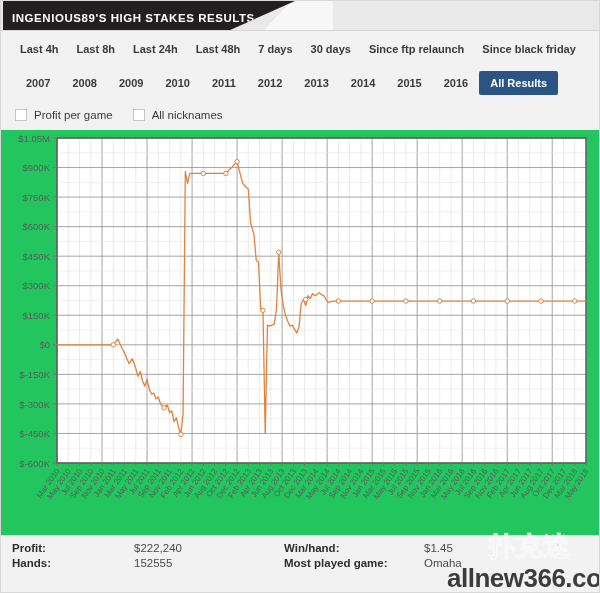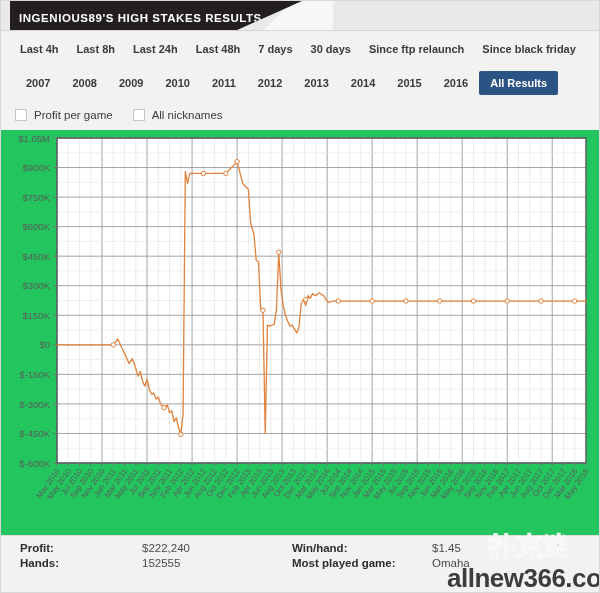--- a/index.html
+++ b/index.html
@@ -20,21 +20,21 @@
 
   
   .header-wrap {
     position: relative;
     height: 30px;
     background: #e9e9e9;
     overflow: hidden;
   }
   .header-banner {
     position: absolute;
-    left: 9px; top: 0;
+    left: 2px; top: 0;
     width: 292px; height: 34px;
     background: #231f20;
     clip-path: polygon(0 0, 100% 0, 74% 100%, 0 100%);
     display: flex;
     align-items: center;
   }
   .header-title {
     color: #ffffff;
     font-size: 11.5px;
     font-weight: bold;
@@ -114,21 +114,21 @@
     background: #22c55e;
   }
   .chart-svg { display: block; }
 
   
   .footer {
     position: relative;
     height: 52px;
     background: #f2f2f2;
     border-top: 1px solid #dcdcdc;
-    padding: 6px 0 0 8px;
+    padding: 6px 0 0 0;
   }
   .stat-grid {
     display: grid;
     grid-template-columns: 122px 150px 140px auto;
     row-gap: 3px;
     padding-left: 11px;
     font-size: 11.5px;
   }
   .stat-key { font-weight: bold; color: #2d2d2d; }
   .stat-val { color: #4a4a4a; }

